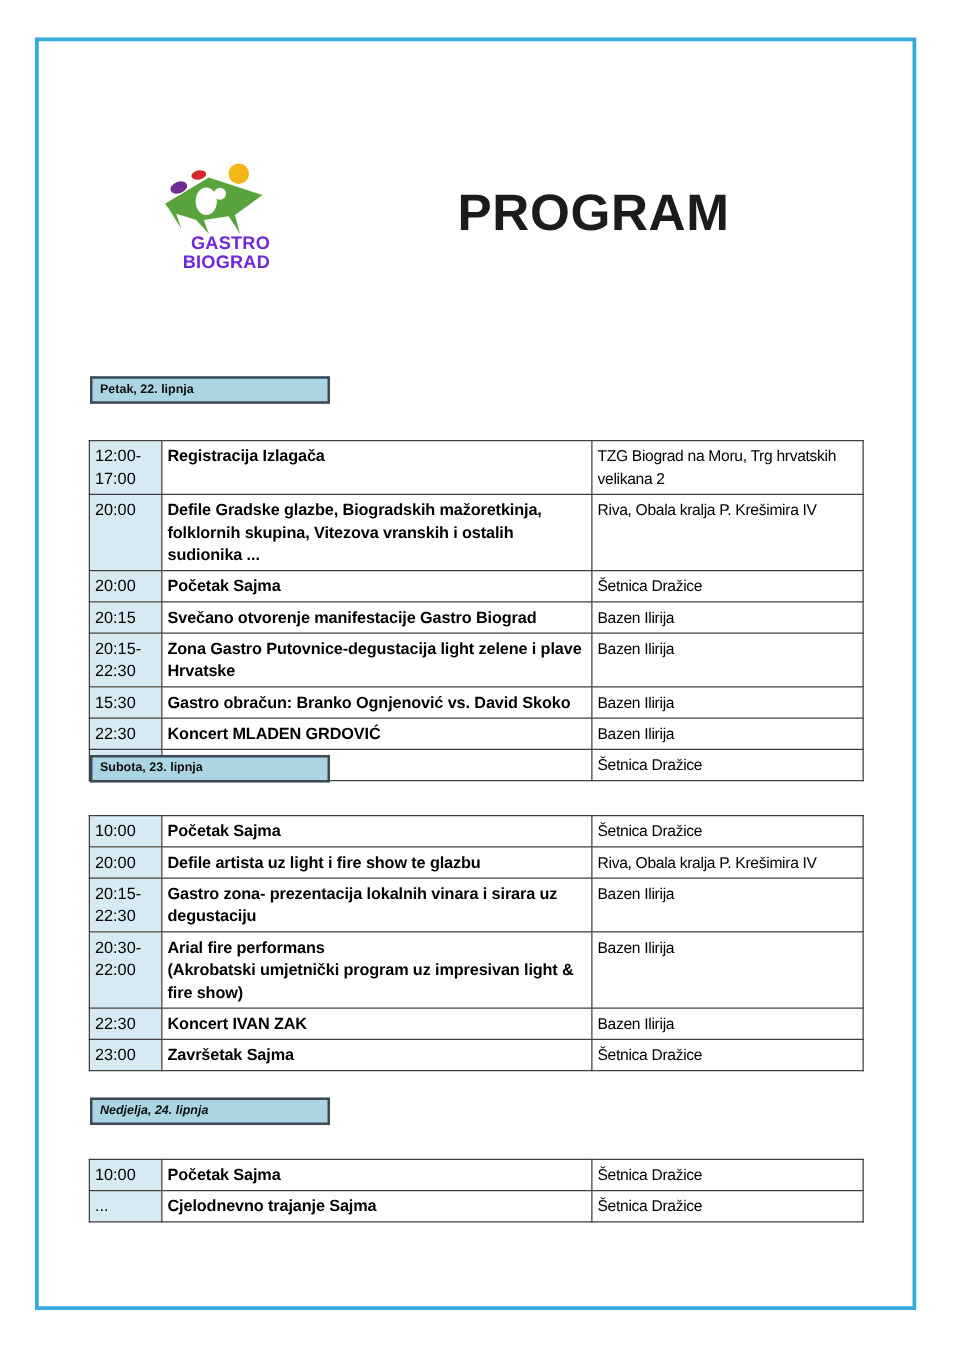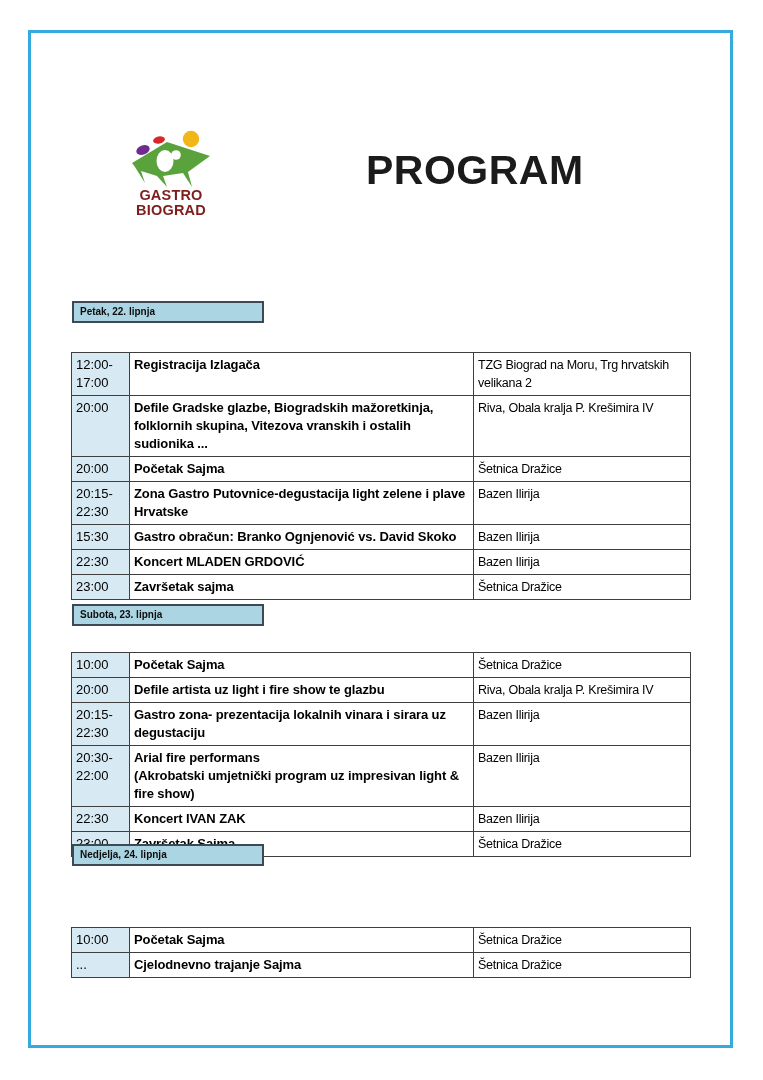--- a/index.html
+++ b/index.html
@@ -8,37 +8,37 @@
     font-family:"Liberation Sans",sans-serif;color:#000;overflow:hidden;
   }
   .page-frame{
     position:absolute;left:28px;top:30px;width:699px;height:1012px;
     border:3px solid #35aadf;background:#fff;
   }
   
   .logo{position:absolute;left:126px;top:130px;width:90px;text-align:center;}
   .logo svg{display:block;margin:0 auto;}
   .logo-text{
-    color:#7f1d1d;font-weight:bold;font-size:14.5px;line-height:15px;
-    letter-spacing:0.2px;margin-top:0px;
+    color:#6d28d9;font-weight:bold;font-size:14.5px;line-height:15px;
+    letter-spacing:0.2px;margin-top:0px;text-align:right;
   }
   
   .page-title{
     position:absolute;left:366px;top:146px;font-size:41px;line-height:48px;
     font-weight:700;color:#1b1b1b;letter-spacing:0.5px;white-space:nowrap;
   }
   
   .sec-head{
     position:absolute;left:72px;width:192px;height:22px;box-sizing:border-box;
     background:#abd5e2;border:2px solid #3d4a56;
     font-size:10px;font-weight:bold;line-height:17px;padding-left:6px;color:#0d0d0d;
   }
   .sec-head.s0{top:301px;}
   .sec-head.s1{top:604px;}
-  .sec-head.s2{top:844px;}
+  .sec-head.s2{top:878px;font-style:italic;}
   
   table.sched{
     position:absolute;left:71px;width:619px;border-collapse:collapse;
     table-layout:fixed;font-size:13px;
   }
   table.sched.t0{top:352px;}
   table.sched.t1{top:652px;}
   table.sched.t2{top:927px;}
   table.sched td{
     border:1px solid #3f3f3f;vertical-align:top;line-height:18px;
@@ -91,20 +91,25 @@
         <td class="event">Defile Gradske glazbe, Biogradskih mažoretkinja, folklornih skupina,  Vitezova vranskih i ostalih sudionika ...</td>
         <td class="loc">Riva, Obala kralja P. Krešimira IV</td>
       </tr>
 
       <tr>
         <td class="time">20:00</td>
         <td class="event">Početak Sajma</td>
         <td class="loc">Šetnica Dražice</td>
       </tr>
 
+      <tr>
+        <td class="time">20:15</td>
+        <td class="event">Svečano otvorenje manifestacije Gastro Biograd</td>
+        <td class="loc">Bazen Ilirija</td>
+      </tr>
 
       <tr>
         <td class="time">20:15-
 22:30</td>
         <td class="event">Zona Gastro Putovnice-degustacija light zelene i plave Hrvatske</td>
         <td class="loc">Bazen Ilirija</td>
       </tr>
 
       <tr>
         <td class="time">15:30</td>

